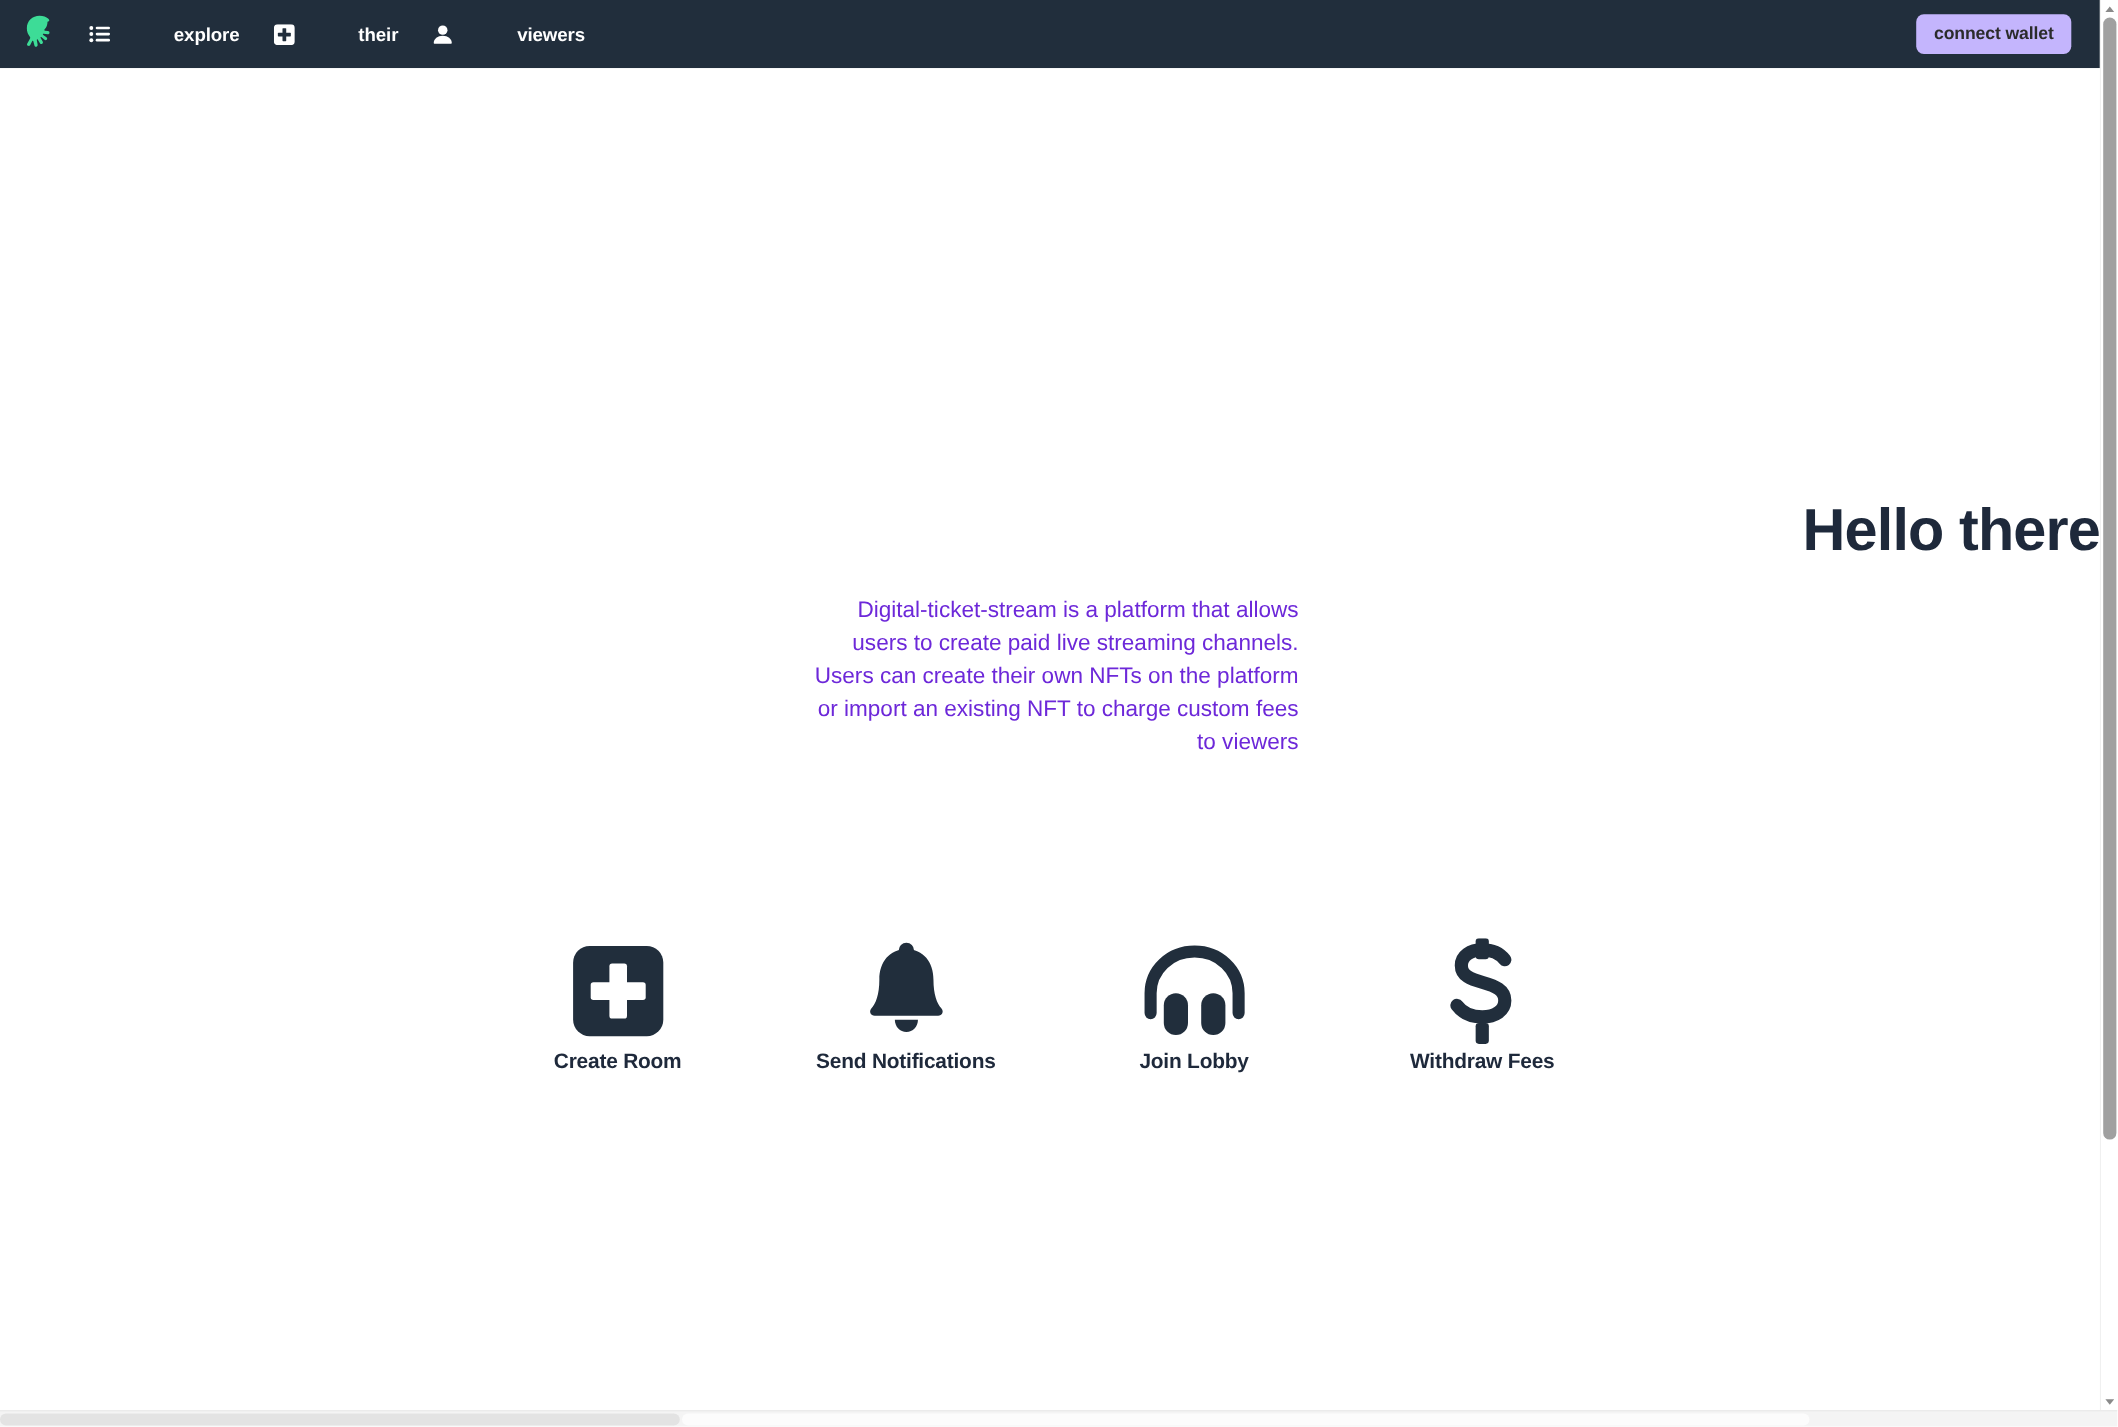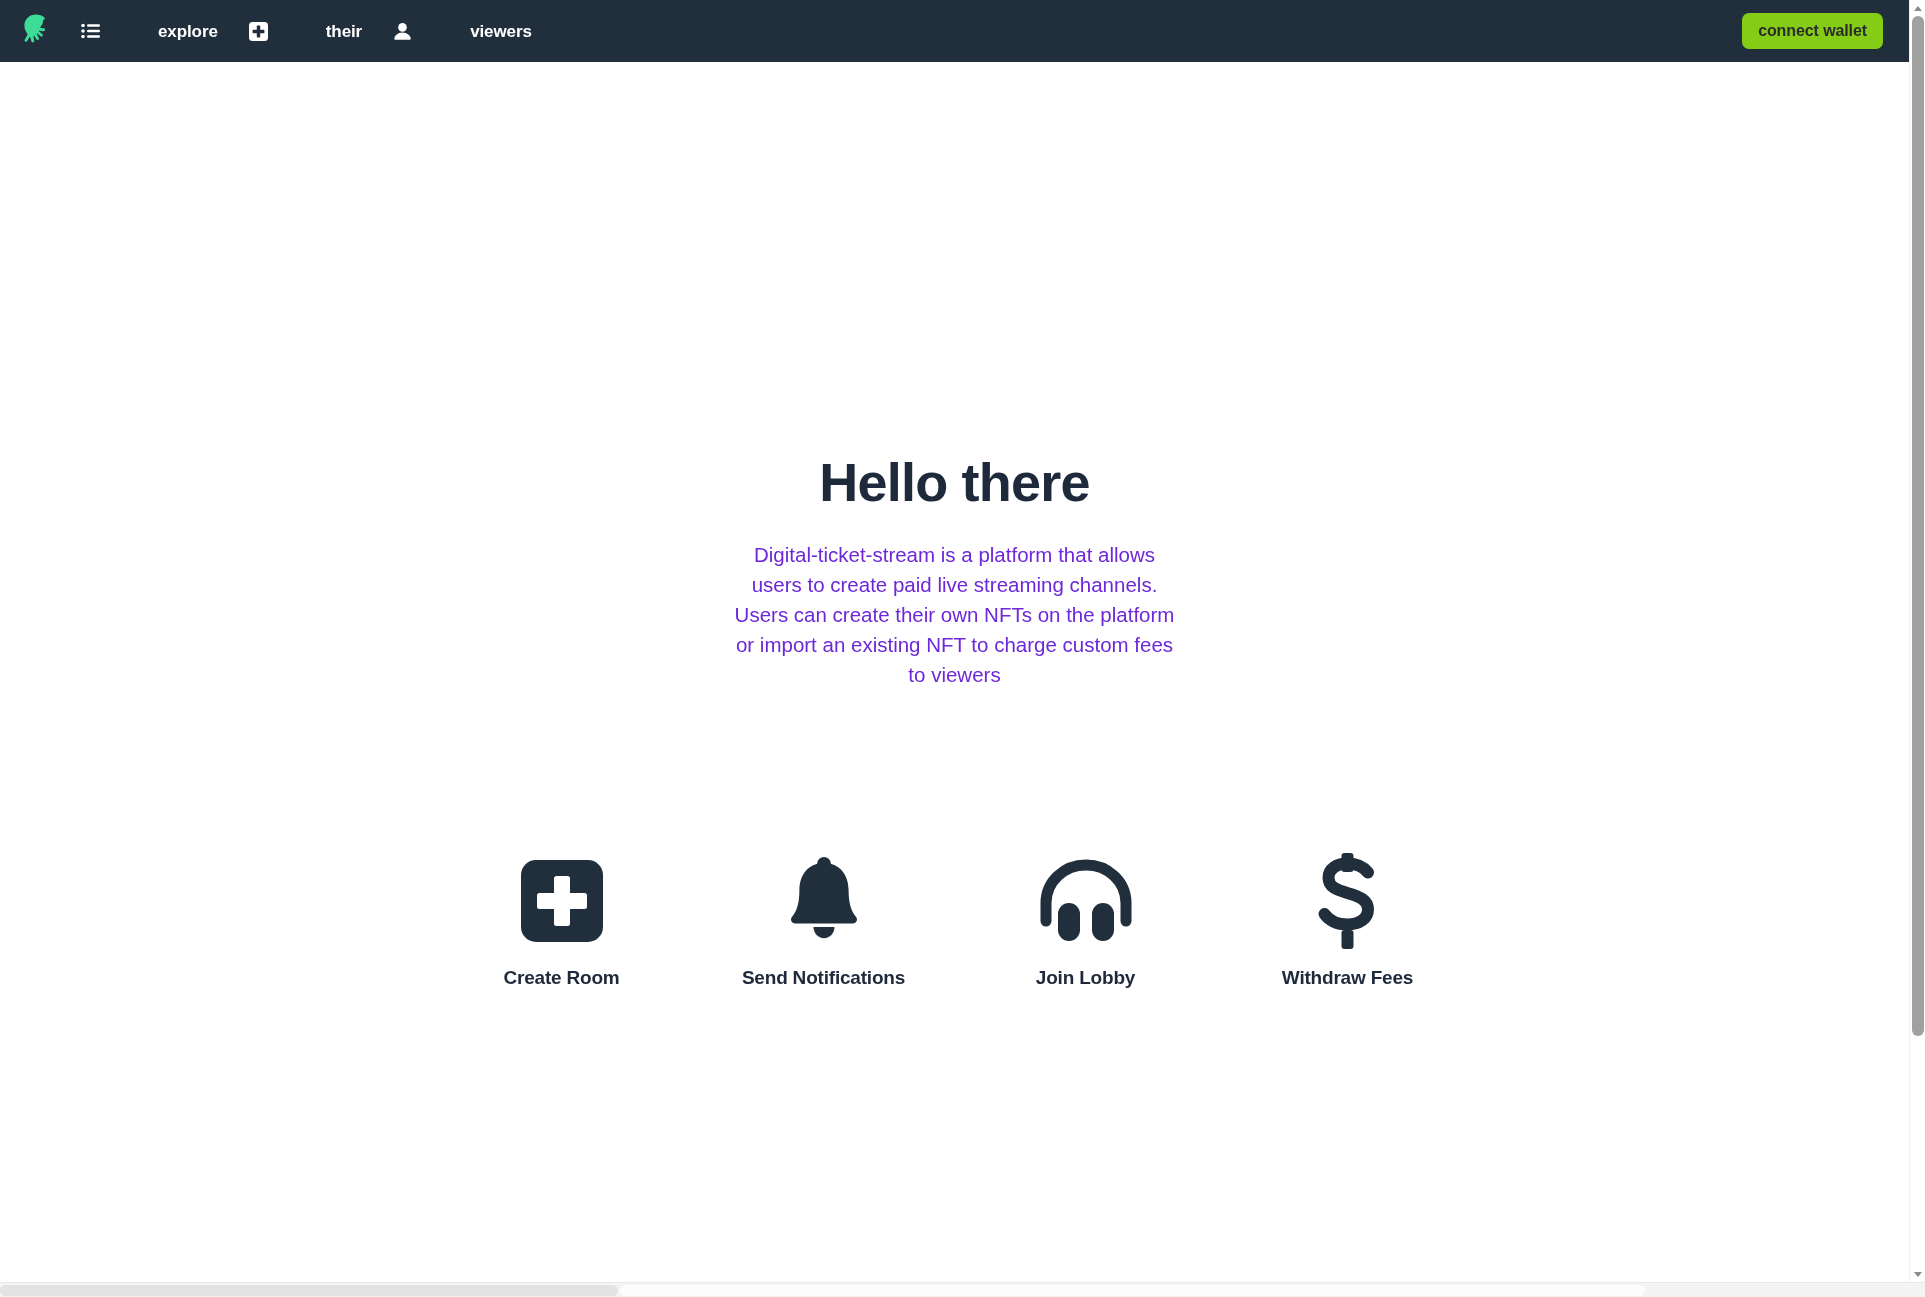--- a/index.html
+++ b/index.html
@@ -69,21 +69,21 @@
     height: 21px;
     flex: 0 0 auto;
   }
 
   .connect-wallet {
     position: absolute;
     right: 26px;
     top: 13px;
     height: 36px;
     padding: 0 16px;
-    background: #84cc16;
+    background: #c4b5fd;
     color: #2b2b2b;
     border: none;
     border-radius: 7px;
     font-family: "Liberation Sans", sans-serif;
     font-size: 16px;
     font-weight: 700;
     letter-spacing: -0.1px;
     cursor: pointer;
     line-height: 36px;
   }
@@ -96,21 +96,21 @@
     width: 1909px;
     height: 1222px;
     background: #ffffff;
   }
 
   .hero {
     position: absolute;
     top: 390px;
     left: 0;
     width: 1909px;
-    text-align: center;
+    text-align: right;
   }
 
   .hero-title {
     font-size: 54px;
     font-weight: 700;
     color: #1e293b;
     letter-spacing: -0.8px;
     line-height: 1.12;
   }
 
@@ -143,21 +143,21 @@
   }
 
   .action-icon {
     height: 104px;
     display: flex;
     align-items: center;
     justify-content: center;
   }
 
   .action-label {
-    margin-top: 14px;
+    margin-top: 2px;
     font-size: 19px;
     font-weight: 700;
     color: #1e293b;
     letter-spacing: -0.2px;
     white-space: nowrap;
   }
 
   
   .vscroll {
     position: absolute;

